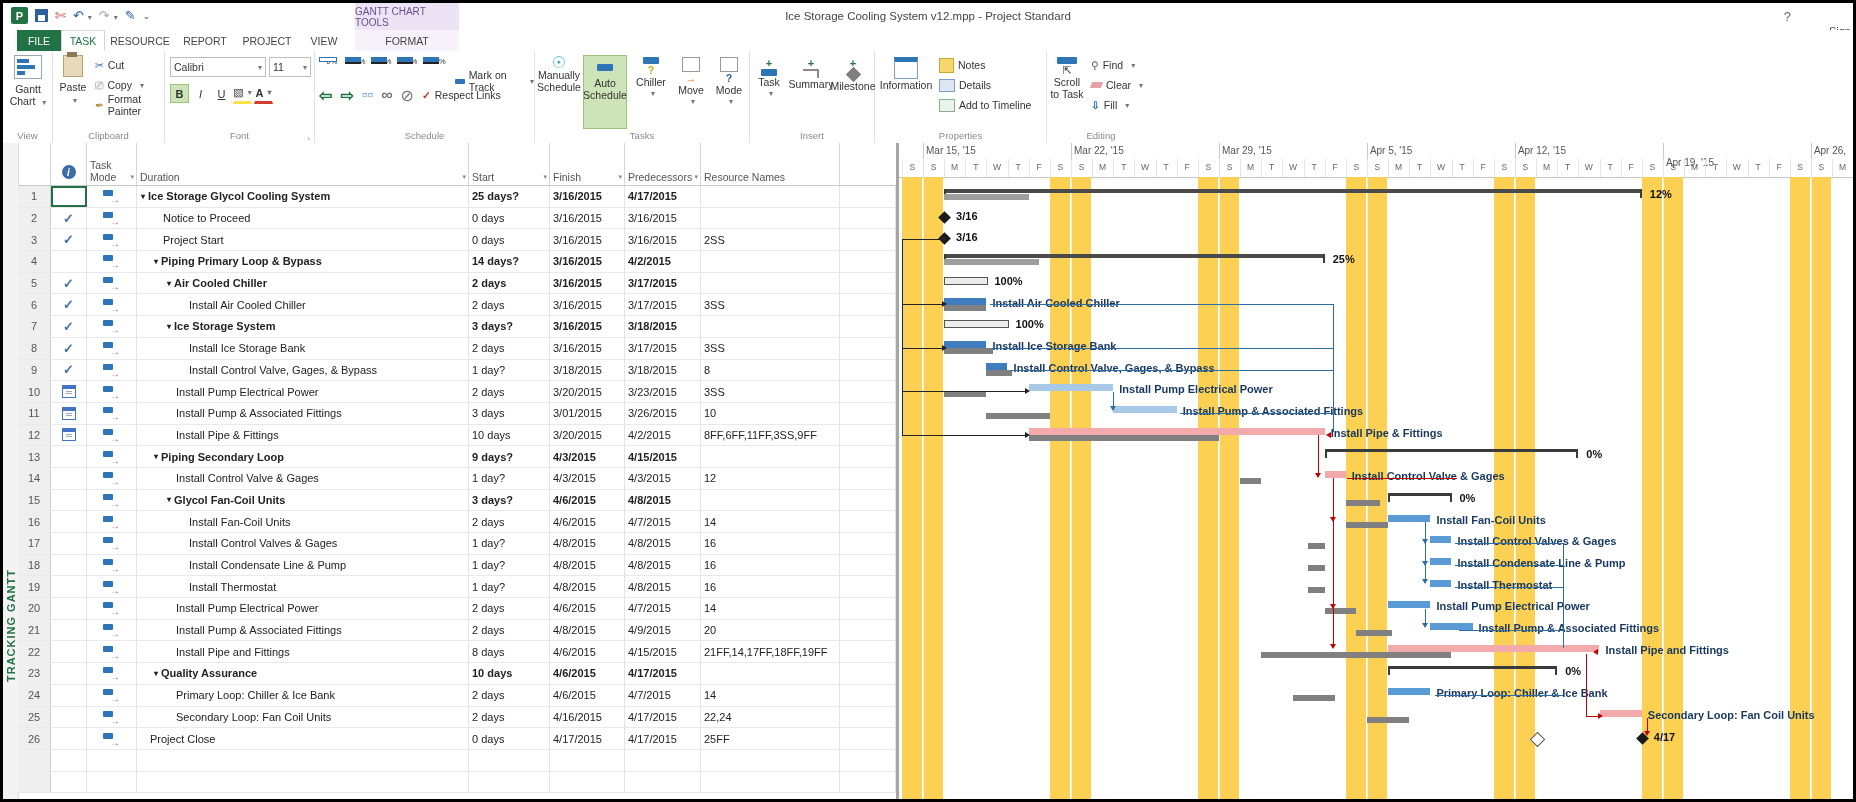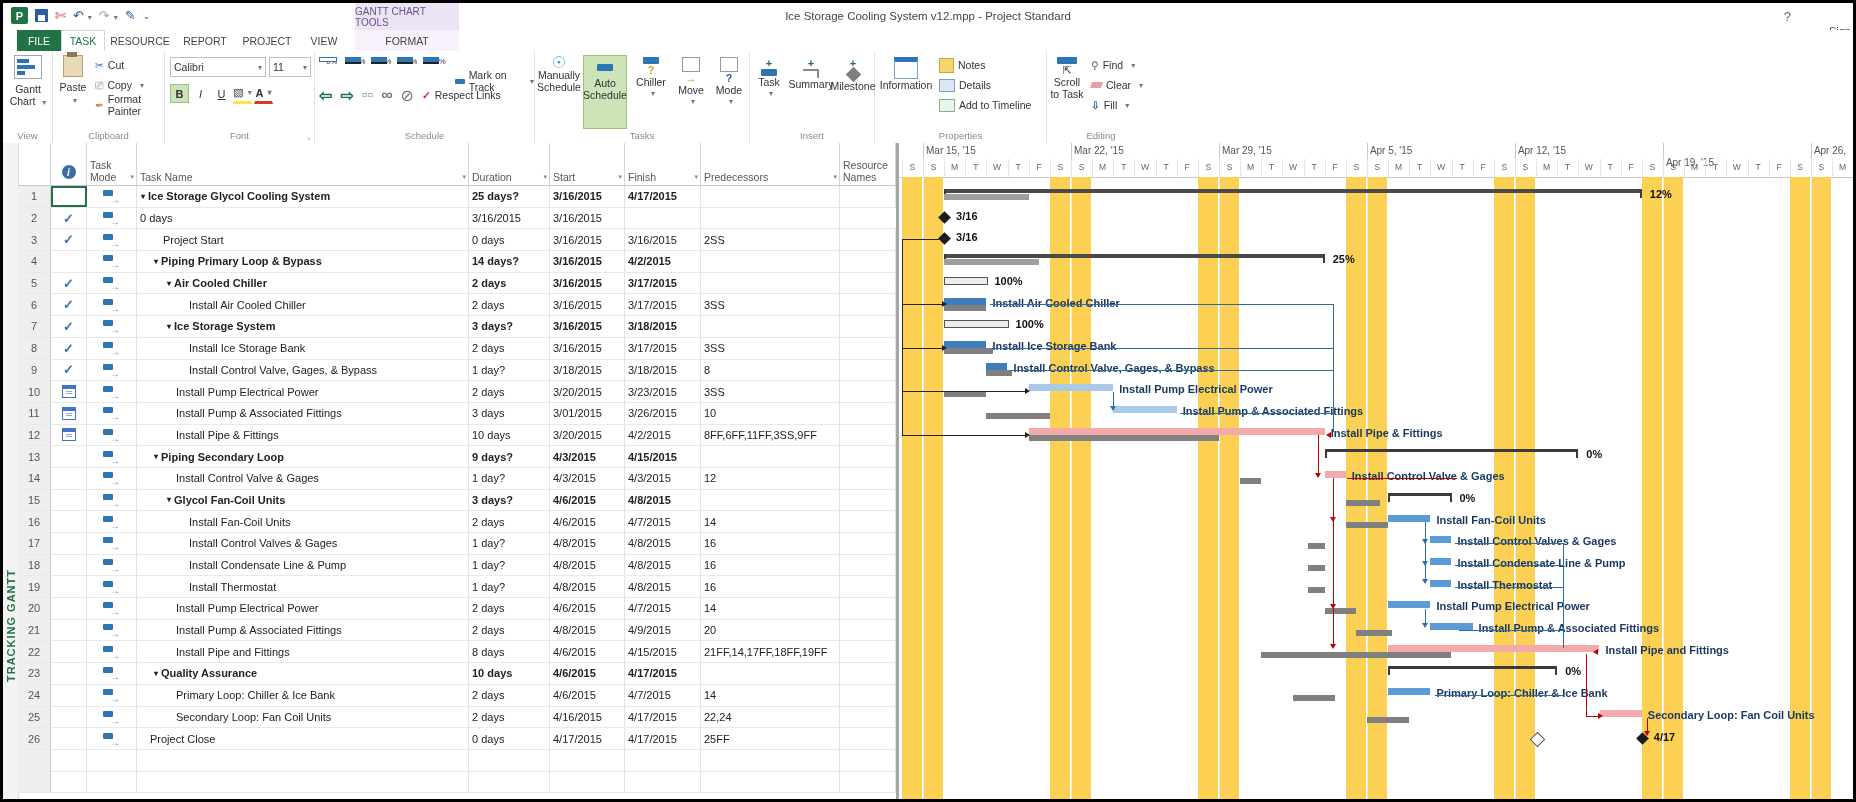--- a/index.html
+++ b/index.html
@@ -345,24 +345,20 @@
       <div id="thead">
         <div class="hc"></div>
         <div class="hc" style="justify-content:center;">
             <span class="icircle">i</span>
           </div>
         <div class="hc">
             <span>Task Mode</span>
             <span class="filterdd">▾</span>
           </div>
         <div class="hc">
-            <span>Task Name</span>
-            <span class="filterdd">▾</span>
-          </div>
-        <div class="hc">
             <span>Duration</span>
             <span class="filterdd">▾</span>
           </div>
         <div class="hc">
             <span>Start</span>
             <span class="filterdd">▾</span>
           </div>
         <div class="hc">
             <span>Finish</span>
             <span class="filterdd">▾</span>
@@ -392,20 +388,23 @@
             <div class="tc"></div>
             <div class="tc"></div>
           </div>
           <div class="trow">
             <div class="tc numc">2</div>
             <div class="tc" style="justify-content:center;">
               <div class="chk">✓</div>
             </div>
             <div class="tc" style="justify-content:center;">
               <div class="modeic"></div>
+            </div>
+            <div class="tc" style="padding-left:26px;">
+              <span>Notice to Proceed</span>
             </div>
             <div class="tc">0 days</div>
             <div class="tc">3/16/2015</div>
             <div class="tc">3/16/2015</div>
             <div class="tc"></div>
             <div class="tc"></div>
           </div>
           <div class="trow">
             <div class="tc numc">3</div>
             <div class="tc" style="justify-content:center;">

